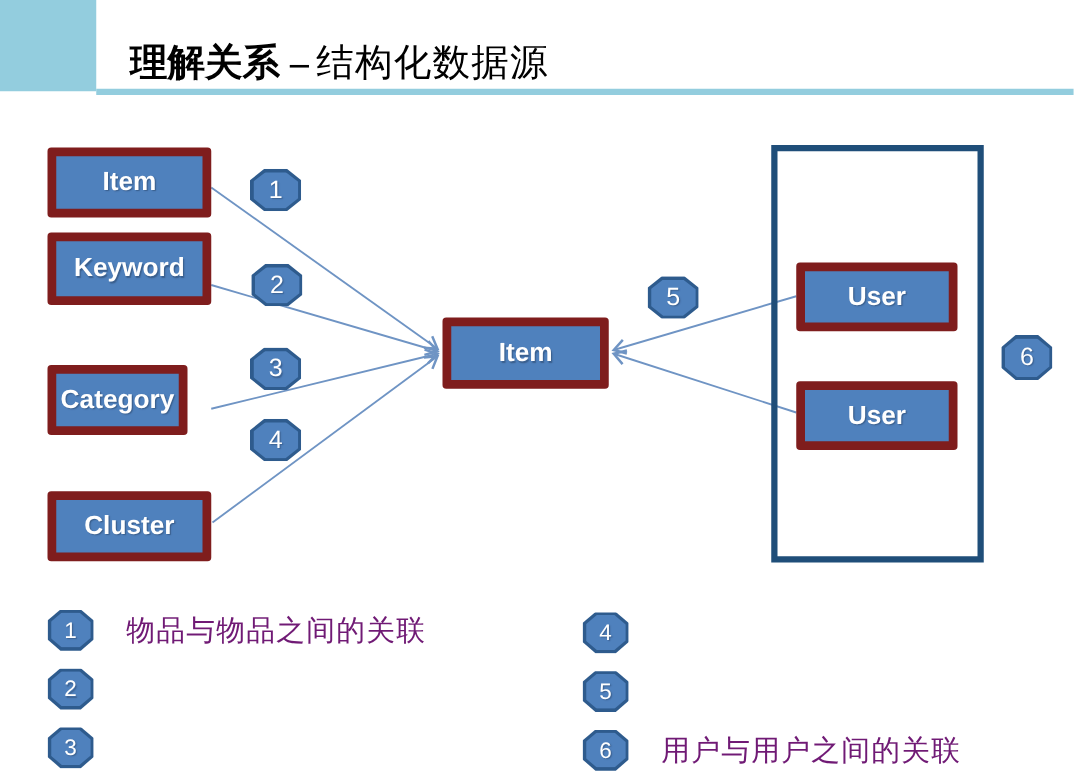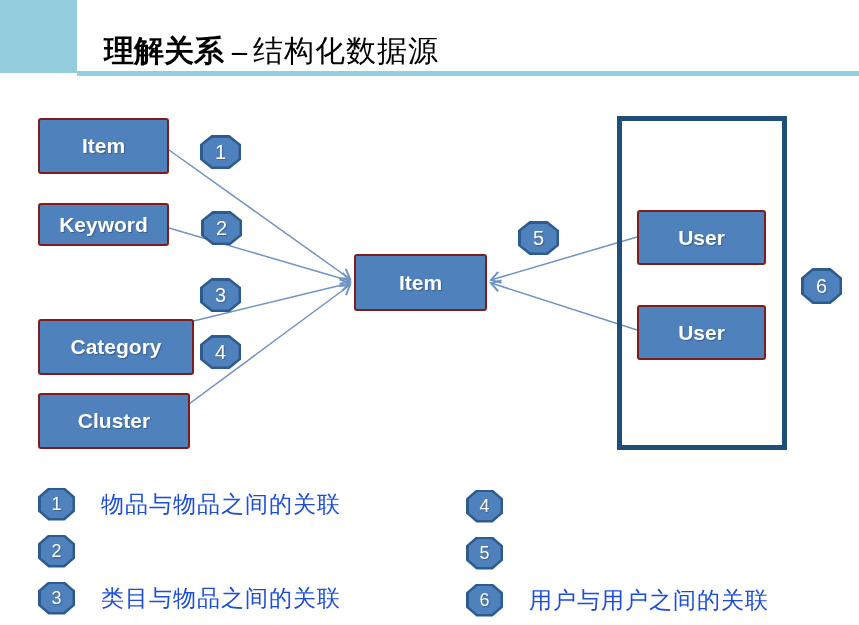--- a/index.html
+++ b/index.html
@@ -18,21 +18,21 @@
     position:absolute;left:86px;top:2px;margin:18px;white-space:nowrap;
     font-family:"Liberation Serif","DejaVu Serif",serif;color:#000;
     font-size:30px;line-height:62px;font-weight:normal;
   }
   .page-title .t-em{font-weight:bold;}
   .page-title .t-sep{font-weight:bold;padding:0 6px 0 8px;}
   .page-title .t-rest{font-weight:normal;letter-spacing:1px;}
 
   
   .node{
-    position:absolute;background:#4f81bd;border:2px solid #7f1d1d;border-radius:3px;
+    position:absolute;background:#4f81bd;border:7px solid #7f1d1d;border-radius:3px;
     display:flex;align-items:center;justify-content:center;box-sizing:border-box;
     color:#ffffff;font-weight:bold;font-size:21px;
     text-shadow:1px 1px 1px rgba(30,50,80,.45);
   }
   .frame{
     position:absolute;left:617px;top:116px;width:170px;height:334px;
     border:5px solid #1f4e79;box-sizing:border-box;background:transparent;
   }
   
   .badge{
@@ -53,21 +53,21 @@
 
   
   .connectors{position:absolute;left:0;top:0;}
 
   
   .legend-row{
     position:absolute;height:40px;display:flex;align-items:center;gap:26px;
   }
   .legend-row .badge{position:relative;flex:0 0 auto;}
   .legend-text{
-    font-family:"Liberation Serif","DejaVu Serif",serif;color:#1d4ed8;
+    font-family:"Liberation Serif","DejaVu Serif",serif;color:#701a75;
     font-size:23px;letter-spacing:1px;white-space:nowrap;
   }
 </style>
 </head>
 <body>
 
 <div class="header-block"></div>
 <h1 class="page-title"><span class="t-em">理解关系</span><span class="t-sep">–</span><span class="t-rest">结构化数据源</span></h1>
 <div class="header-rule"></div>
 
@@ -83,27 +83,27 @@
     <line x1="169" y1="327" x2="350" y2="283" marker-end="url(#arrow)"></line>
     <line x1="170" y1="418" x2="350" y2="285" marker-end="url(#arrow)"></line>
     <line x1="637" y1="237" x2="491" y2="280" marker-end="url(#arrow)"></line>
     <line x1="637" y1="330" x2="491" y2="283" marker-end="url(#arrow)"></line>
   </g>
 </svg>
 
 <div class="node" style="left:38px;top:118px;width:131px;height:56px;">
   <span>Item</span>
 </div>
-<div class="node" style="left:38px;top:203px;width:131px;height:43px;">
+<div class="node" style="left:38px;top:186px;width:131px;height:58px;">
   <span>Keyword</span>
 </div>
-<div class="node" style="left:38px;top:319px;width:156px;height:56px;">
+<div class="node" style="left:38px;top:292px;width:112px;height:56px;">
   <span>Category</span>
 </div>
-<div class="node" style="left:38px;top:393px;width:152px;height:56px;">
+<div class="node" style="left:38px;top:393px;width:131px;height:56px;">
   <span>Cluster</span>
 </div>
 
 <div class="node" style="left:354px;top:254px;width:133px;height:57px;">
   <span>Item</span>
 </div>
 
 <div class="frame"></div>
 <div class="node" style="left:637px;top:210px;width:129px;height:55px;">
   <span>User</span>
@@ -139,21 +139,20 @@
 </div>
 <div class="legend-row" style="left:38px;top:531px;">
   <div class="badge sz-l">
     <div class="badge-in">2</div>
   </div>
 </div>
 <div class="legend-row" style="left:38px;top:578px;">
   <div class="badge sz-l">
     <div class="badge-in">3</div>
   </div>
-  <span class="legend-text">类目与物品之间的关联</span>
 </div>
 
 <div class="legend-row" style="left:466px;top:486px;">
   <div class="badge sz-l">
     <div class="badge-in">4</div>
   </div>
 </div>
 <div class="legend-row" style="left:466px;top:533px;">
   <div class="badge sz-l">
     <div class="badge-in">5</div>

